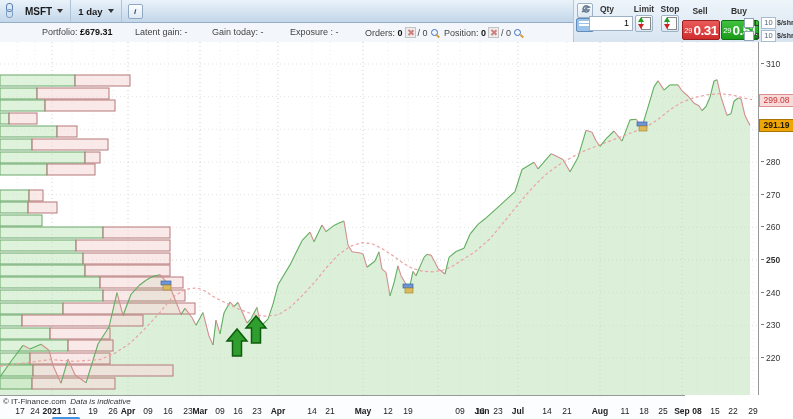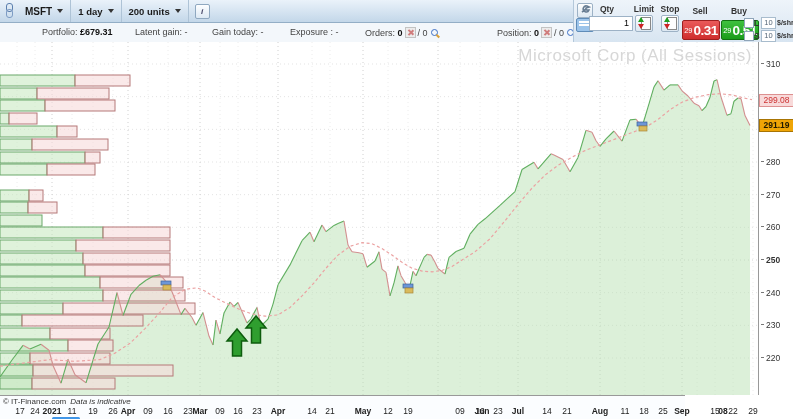--- a/index.html
+++ b/index.html
@@ -104,24 +104,20 @@
   <div class="toolbar">
     <span class="link-icon"></span>
     <div class="tb-btn">
       <b>MSFT</b>
         <span class="caret"></span>
     </div>
     <div class="tb-btn">
       <span class="lbl">1 day</span>
         <span class="caret"></span>
     </div>
-    <div class="tb-btn">
-      <span class="lbl">200 units</span>
-        <span class="caret"></span>
-    </div>
     <div class="info-btn">i</div>
   </div>
 
   <svg class="refresh-icon" viewBox="0 0 14 13">
     <path d="M2 8 A5 4.5 0 0 1 10 3" fill="none" stroke="#1f9e1f" stroke-width="1.8"></path>
     <polygon points="9,0 13,3 9,6" fill="#1f9e1f"></polygon>
     <path d="M12 5 A5 4.5 0 0 1 4 10" fill="none" stroke="#cc2222" stroke-width="1.8"></path>
     <polygon points="5,7 1,10 5,13" fill="#cc2222"></polygon>
   </svg>
   <div class="win-ctl" style="left:762px;">
@@ -139,21 +135,21 @@
     </span>
     <span class="st-item" style="left:212px;">
       <span>Gain today:</span> <span>-</span>
     </span>
     <span class="st-item" style="left:290px;">
       <span>Exposure :</span> <span>-</span>
     </span>
     <span class="st-item" style="left:365px;">
       <span>Orders:</span> <span class="val">0</span><span class="mini-x"></span><span>/ 0</span><span class="mini-mag"></span>
     </span>
-    <span class="st-item" style="left:497px;">
+    <span class="st-item" style="left:444px;">
       <span>Position:</span> <span class="val">0</span><span class="mini-x"></span><span>/ 0</span><span class="mini-mag"></span>
     </span>
   </div>
 
   <div class="trade-panel">
     <div class="tool-btn wrench">
       <svg width="12" height="11" viewBox="0 0 12 11" style="margin:1px;">
           <path d="M8 1 a3 3 0 1 0 2 4 L7 5 7 3 10 2 Z M3 7 L7 4" fill="none" stroke="#667c92" stroke-width="1.6"></path>
         </svg>
     </div>
@@ -190,21 +186,20 @@
     <span class="tp-lbl" style="left:180px;top:18px;">L</span>
     <span class="ls-val" style="left:187px;top:17px;">10</span>
     <span class="shr" style="left:203px;top:19px;">$/shr</span>
     <span class="chk" style="left:170px;top:31px;"></span>
     <span class="tp-lbl" style="left:180px;top:31px;">S</span>
     <span class="ls-val" style="left:187px;top:30px;">10</span>
     <span class="shr" style="left:203px;top:32px;">$/shr</span>
   </div>
 
   <div class="chart">
-    <div class="watermark">Microsoft Corp (All Sessions)</div>
     <svg id="plot" width="758" height="353" viewBox="0 0 758 353">
         <line x1="0" y1="22" x2="758" y2="22" stroke="#e3e3e3" stroke-width="1" stroke-dasharray="1,3"></line>
         <line x1="0" y1="54.6667" x2="758" y2="54.6667" stroke="#e3e3e3" stroke-width="1" stroke-dasharray="1,3"></line>
         <line x1="0" y1="87.3334" x2="758" y2="87.3334" stroke="#e3e3e3" stroke-width="1" stroke-dasharray="1,3"></line>
         <line x1="0" y1="120.0001" x2="758" y2="120.0001" stroke="#e3e3e3" stroke-width="1" stroke-dasharray="1,3"></line>
         <line x1="0" y1="152.6668" x2="758" y2="152.6668" stroke="#e3e3e3" stroke-width="1" stroke-dasharray="1,3"></line>
         <line x1="0" y1="185.3335" x2="758" y2="185.3335" stroke="#e3e3e3" stroke-width="1" stroke-dasharray="1,3"></line>
         <line x1="0" y1="218.0002" x2="758" y2="218.0002" stroke="#d4d4d4" stroke-width="1" stroke-dasharray="1,3"></line>
         <line x1="0" y1="250.6669" x2="758" y2="250.6669" stroke="#e3e3e3" stroke-width="1" stroke-dasharray="1,3"></line>
         <line x1="0" y1="283.3336" x2="758" y2="283.3336" stroke="#e3e3e3" stroke-width="1" stroke-dasharray="1,3"></line>
@@ -474,19 +469,19 @@
       <span class="xtick" style="left: 480px;">16</span>
       <span class="xtick" style="left: 498px;">23</span>
       <span class="xtick bold" style="left: 518px;">Jul</span>
       <span class="xtick" style="left: 547px;">14</span>
       <span class="xtick" style="left: 567px;">21</span>
       <span class="xtick bold" style="left: 600px;">Aug</span>
       <span class="xtick" style="left: 625px;">11</span>
       <span class="xtick" style="left: 644px;">18</span>
       <span class="xtick" style="left: 663px;">25</span>
       <span class="xtick bold" style="left: 682px;">Sep</span>
-      <span class="xtick" style="left: 723px; font-weight: bold;">08</span>
+      <span class="xtick" style="left: 697px; font-weight: bold;">08</span>
       <span class="xtick" style="left: 715px;">15</span>
       <span class="xtick" style="left: 733px;">22</span>
       <span class="xtick" style="left: 753px;">29</span>
     </div>
 
 </div>
 
 </body></html>

